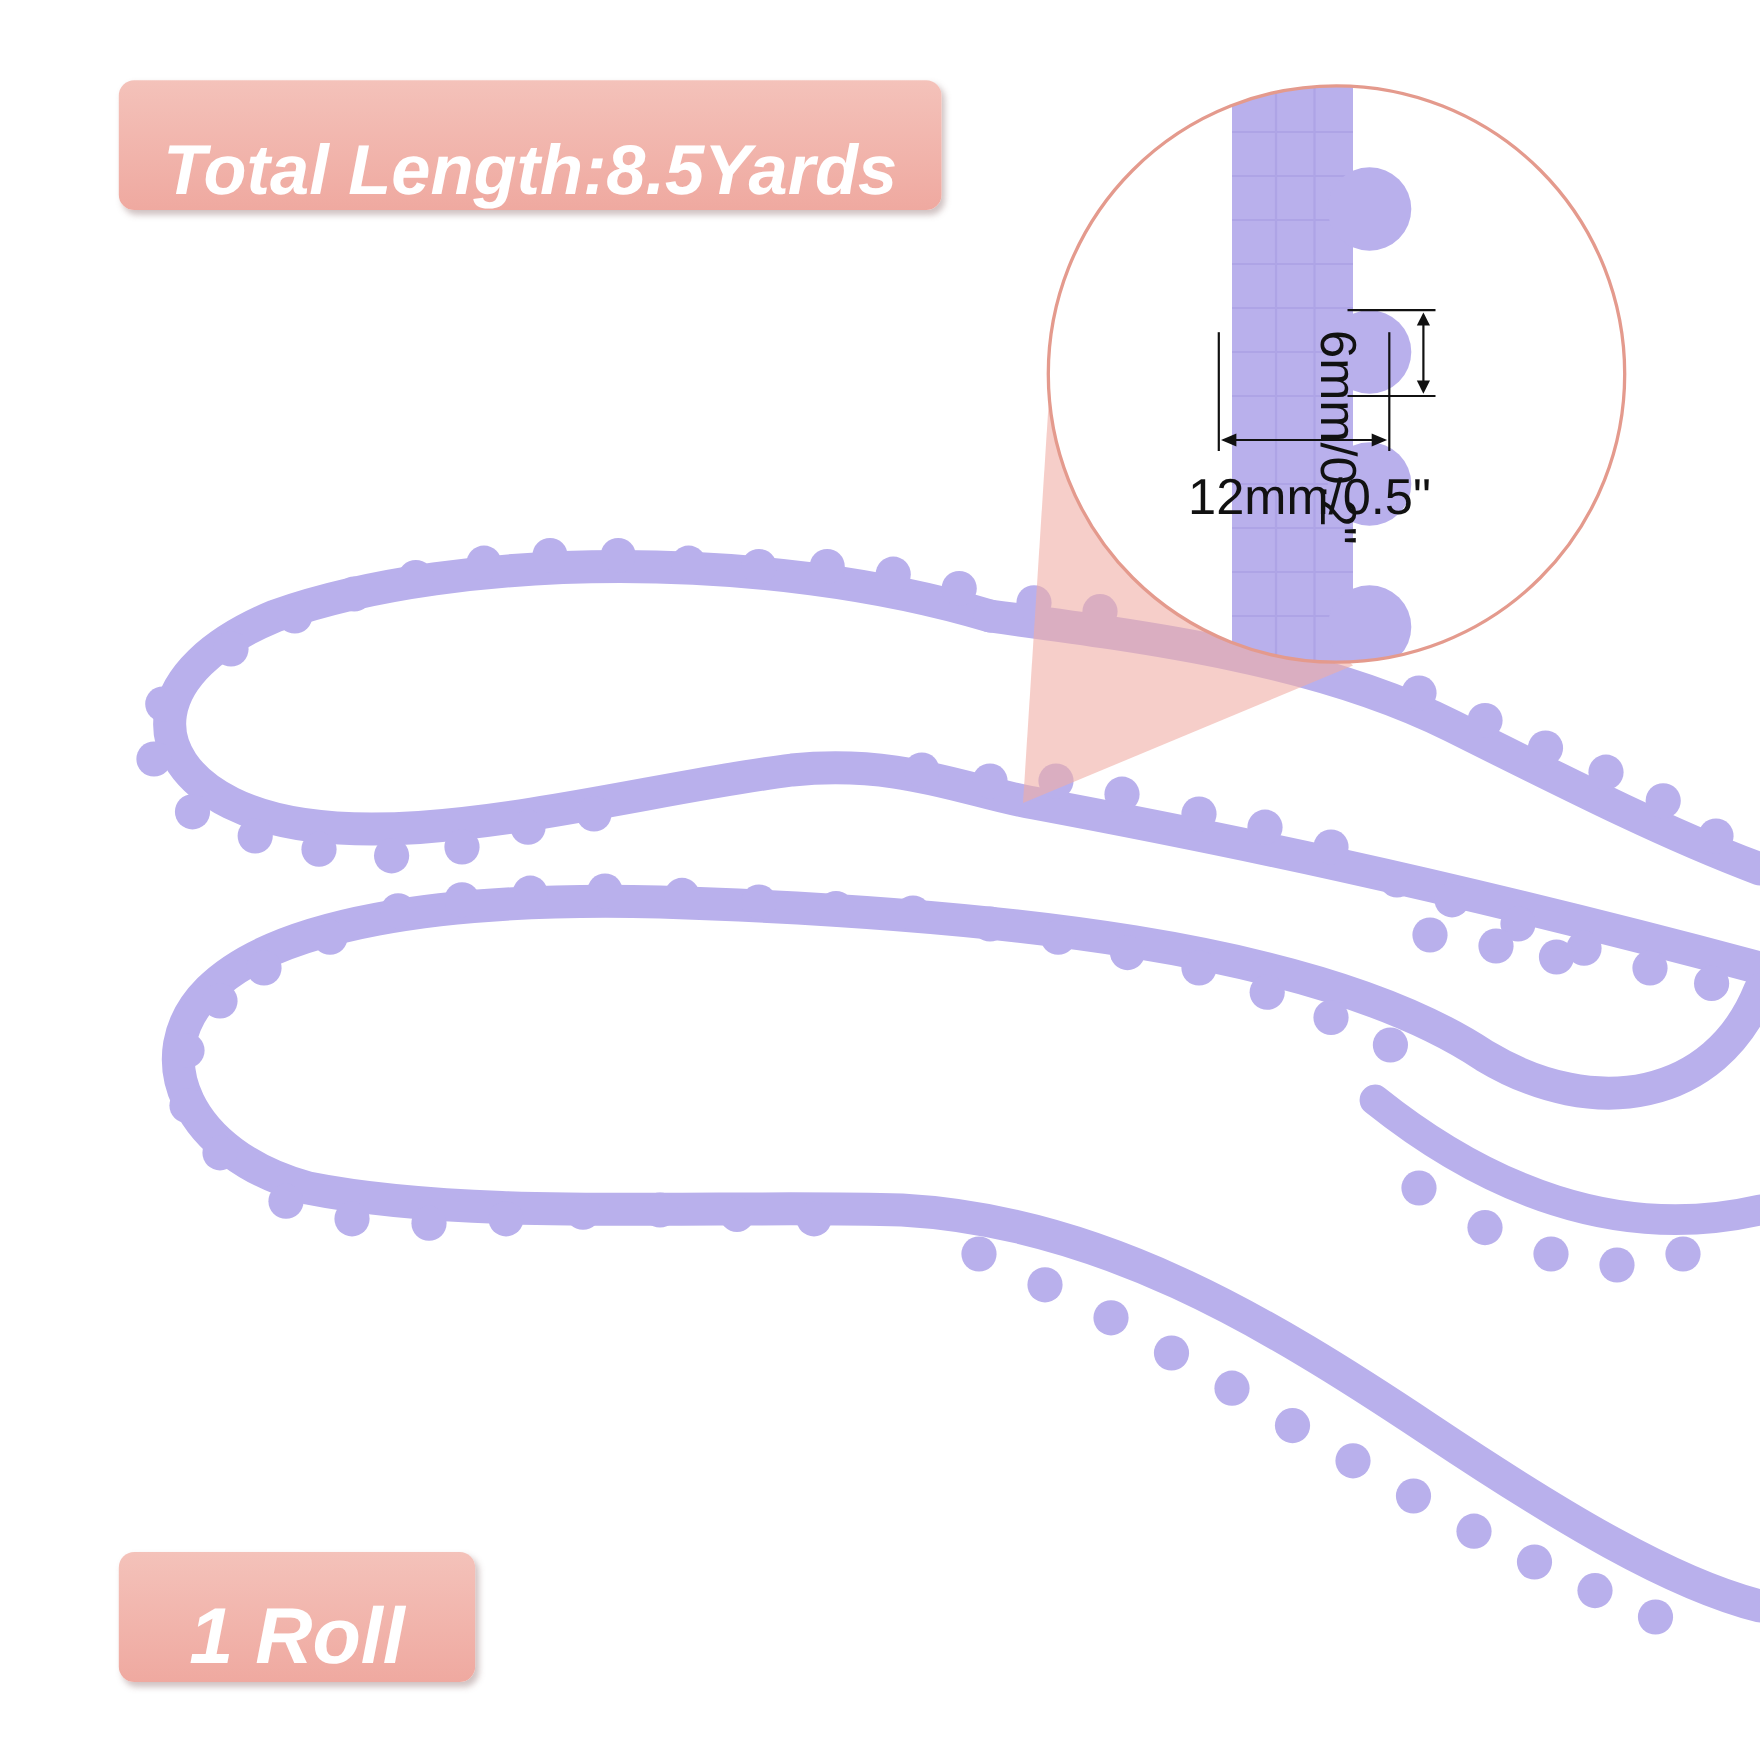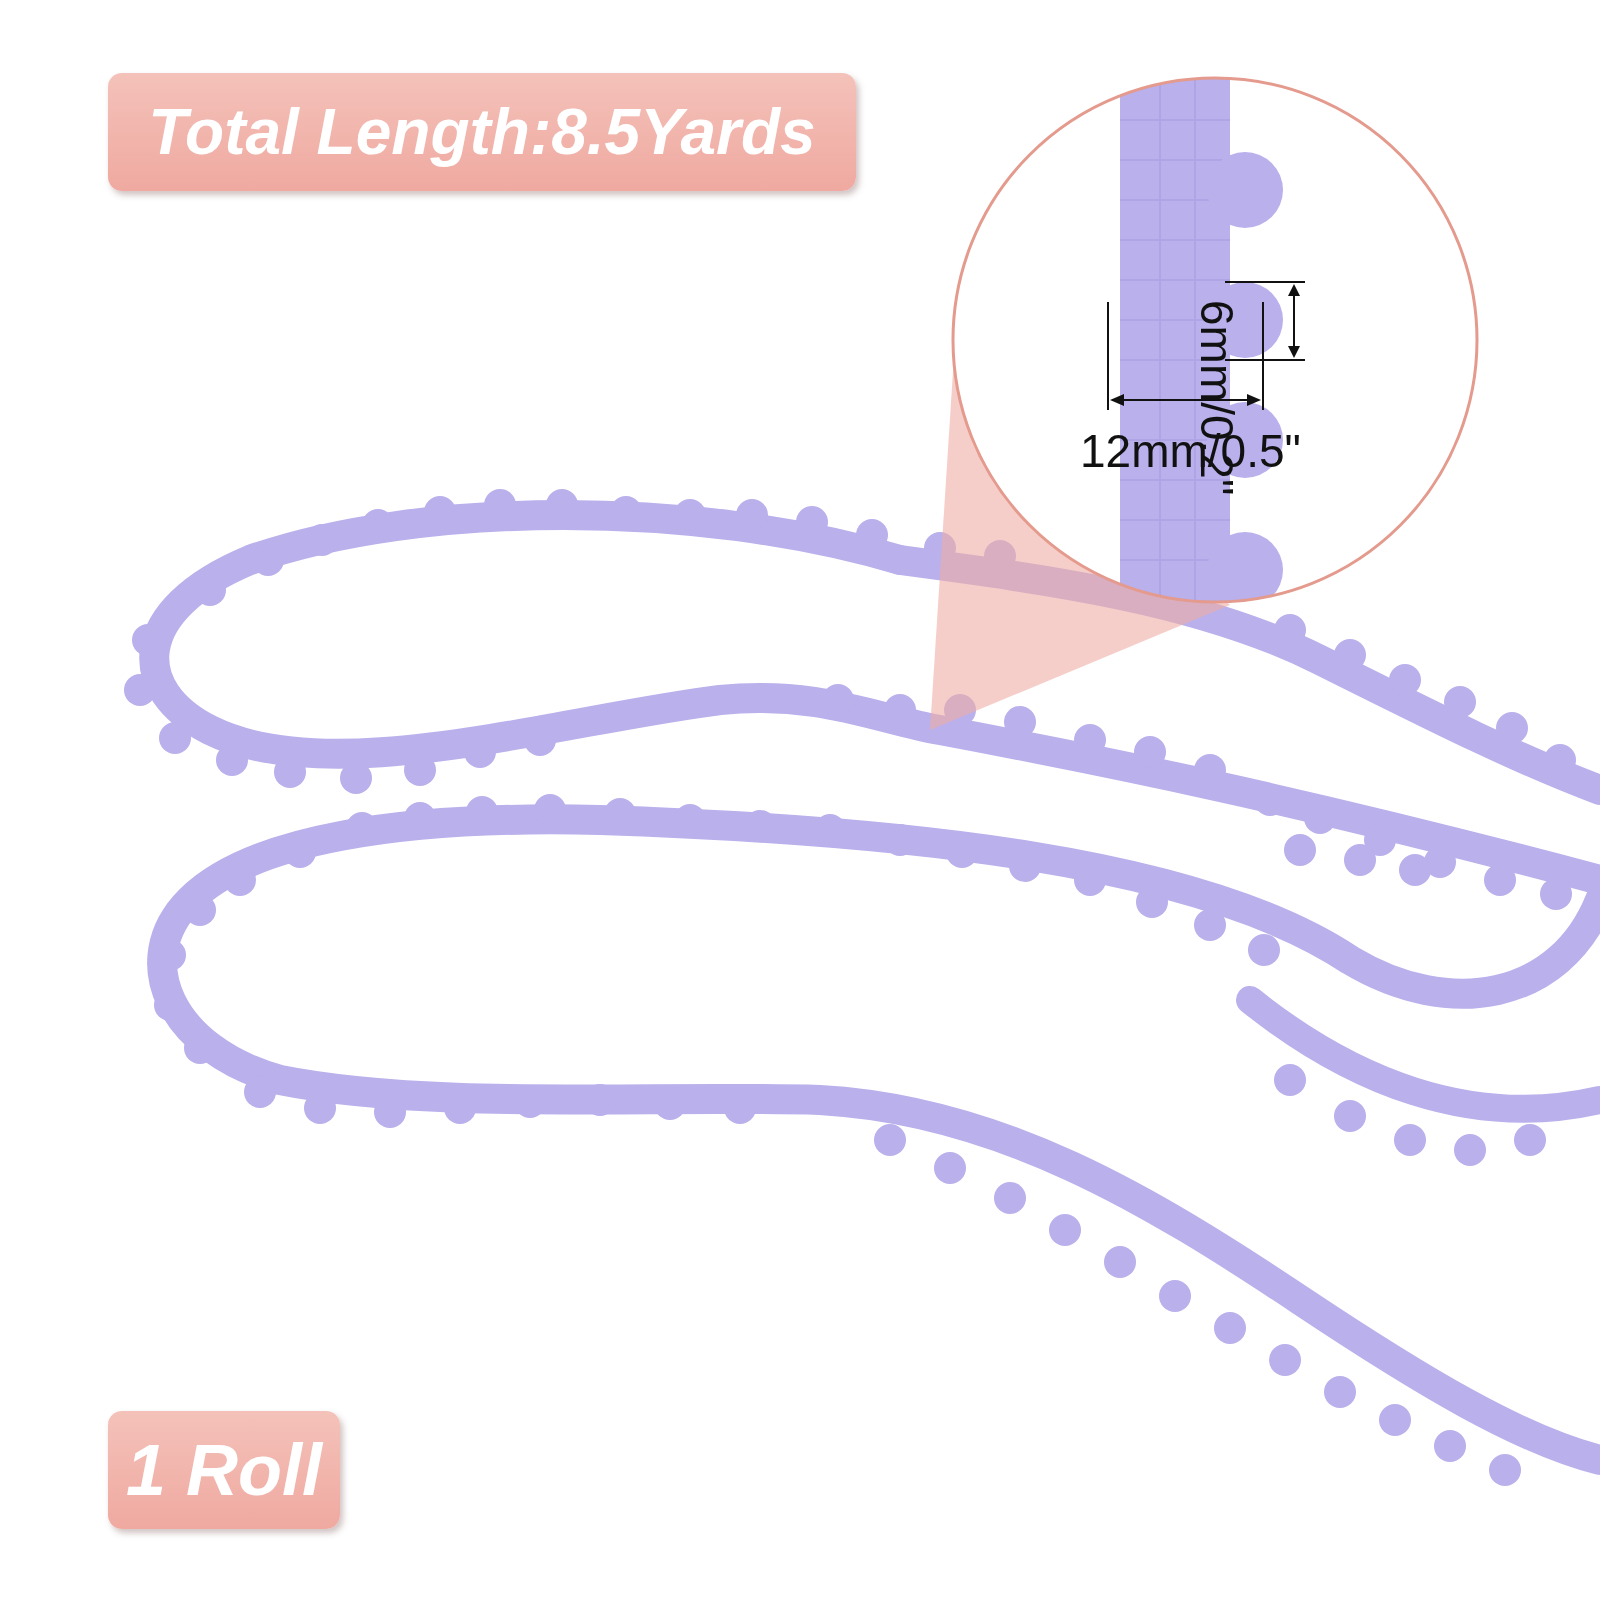--- a/index.html
+++ b/index.html
@@ -7,25 +7,25 @@
          font-family: "Liberation Sans", sans-serif; }
   .canvas { position: absolute; inset: 0; }
   .pill {
     position: absolute;
     border-radius: 14px;
     background: linear-gradient(180deg, #f4c2ba 0%, #efa9a0 100%);
     box-shadow: 3px 4px 6px rgba(120, 80, 80, 0.35);
     color: #ffffff;
     font-weight: bold;
     font-style: italic;
-    display: flex; align-items: center; justify-content: center;
+    display: flex; align-items: flex-end; justify-content: center;
     white-space: nowrap;
   }
   .pill-length { left: 108px; top: 73px; width: 748px; height: 118px; font-size: 64px; letter-spacing: 0px; }
-  .pill-qty { left: 108px; top: 1411px; width: 232px; height: 118px; font-size: 72px; }
+  .pill-qty { left: 108px; top: 1411px; width: 324px; height: 118px; font-size: 72px; }
   .dim-label { position: absolute; color: #111; font-size: 46px; white-space: nowrap; }
   .dim-width { left: 1080px; top: 424px; }
   .dim-height { left: 1244px; top: 300px; transform: rotate(90deg); transform-origin: left top; }
 </style>
 </head>
 <body>
 
 <div class="canvas">
   <svg width="1600" height="1600" viewBox="0 0 1600 1600">
     <defs>

